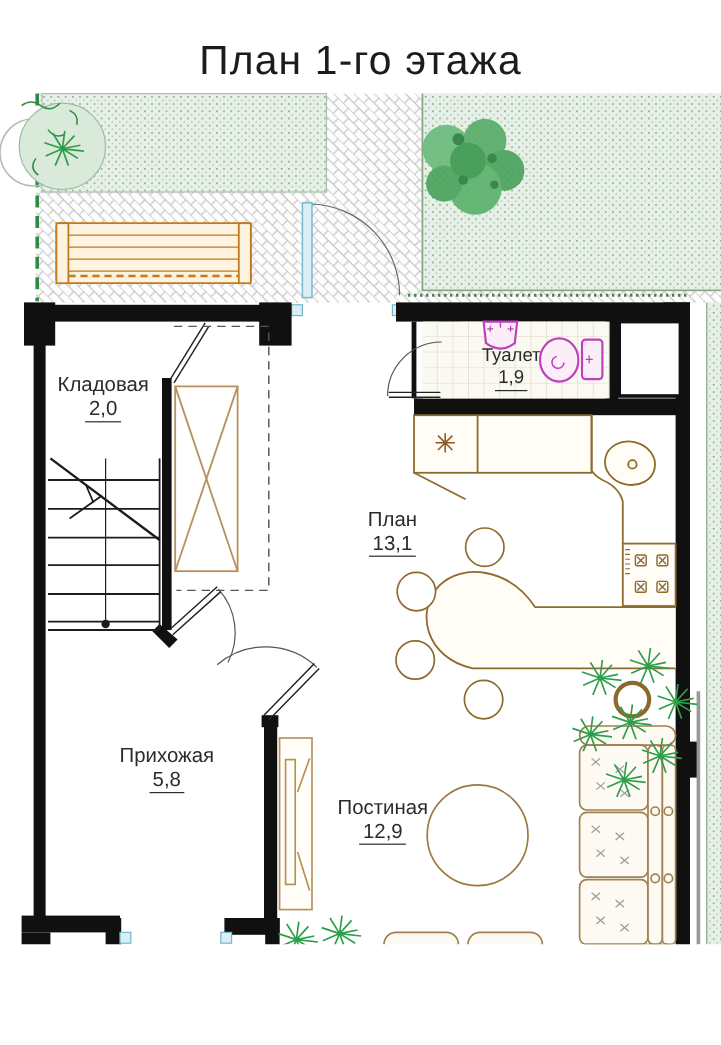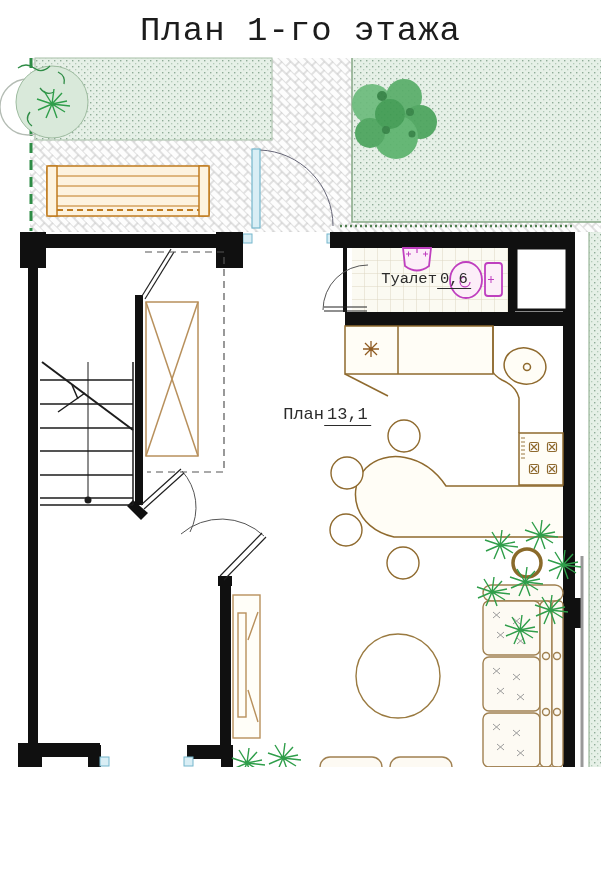--- a/index.html
+++ b/index.html
@@ -1,22 +1,22 @@
 <!DOCTYPE html>
 <html><head>
 <meta charset="utf-8">
 <style>
   html,body{margin:0;padding:0;background:#ffffff;}
   #plan{position:relative;width:601px;height:767px;background:#fff;overflow:hidden;
-        font-family:Liberation Mono, monospace;}
+        font-family:Liberation Sans, sans-serif;margin-top:20px;}
   #plan svg{position:absolute;left:0;top:0;}
   .title{position:absolute;left:0;right:0;top:12px;text-align:center;
          font-size:34px;letter-spacing:1px;color:#1c1c1c;font-weight:400;}
   .room-label{position:absolute;transform:translateX(-50%);display:flex;
-              flex-direction:row;align-items:center;color:#2b2b2b;
+              flex-direction:column;align-items:center;color:#2b2b2b;
               font-size:17px;line-height:1.05;white-space:nowrap;z-index:5;justify-content:center;}
   .room-label .area{border-bottom:1.6px solid #2b2b2b;padding:1px 3px 1px;margin-top:1px;}
   .room-label.small{font-size:15.5px;}
 </style>
 </head>
 <body>
 
 <div id="plan">
 
   <svg width="601" height="871" viewBox="0 0 601 871">
@@ -305,26 +305,38 @@
       <path d="M111,845 A74,74 0 0 0 185,771" stroke="#557" stroke-width="1" fill="none"></path>
       <rect x="106" y="768" width="8" height="77" fill="#d9eef5" stroke="#74b6cc" stroke-width="1.2"></rect>
       <rect x="100" y="757" width="9" height="9" fill="#d9eef5" stroke="#74b6cc" stroke-width="1"></rect>
       <rect x="184" y="757" width="9" height="9" fill="#d9eef5" stroke="#74b6cc" stroke-width="1"></rect>
       <line x1="100" y1="845" x2="221" y2="845" stroke="#444" stroke-width="1.2"></line>
     </g>
   </svg>
 
   <div class="title">План 1-го этажа</div>
 
+  <div class="room-label" style="left:86px;top:292px;">
+    <span>Кладовая</span>
+    <span class="area">2,0</span>
+  </div>
 
   <div class="room-label small" style="left:426px;top:269px;">
     <span>Туалет</span>
-    <span class="area">0,6</span>
+    <span class="area">1,9</span>
   </div>
 
   <div class="room-label" style="left:327px;top:404px;">
     <span>План</span>
     <span class="area">13,1</span>
   </div>
 
-
+  <div class="room-label" style="left:139px;top:601px;">
+    <span>Прихожая</span>
+    <span class="area">5,8</span>
+  </div>
+
+  <div class="room-label" style="left:319px;top:644px;">
+    <span>Постиная</span>
+    <span class="area">12,9</span>
+  </div>
 
 </div>
 
 </body></html>

